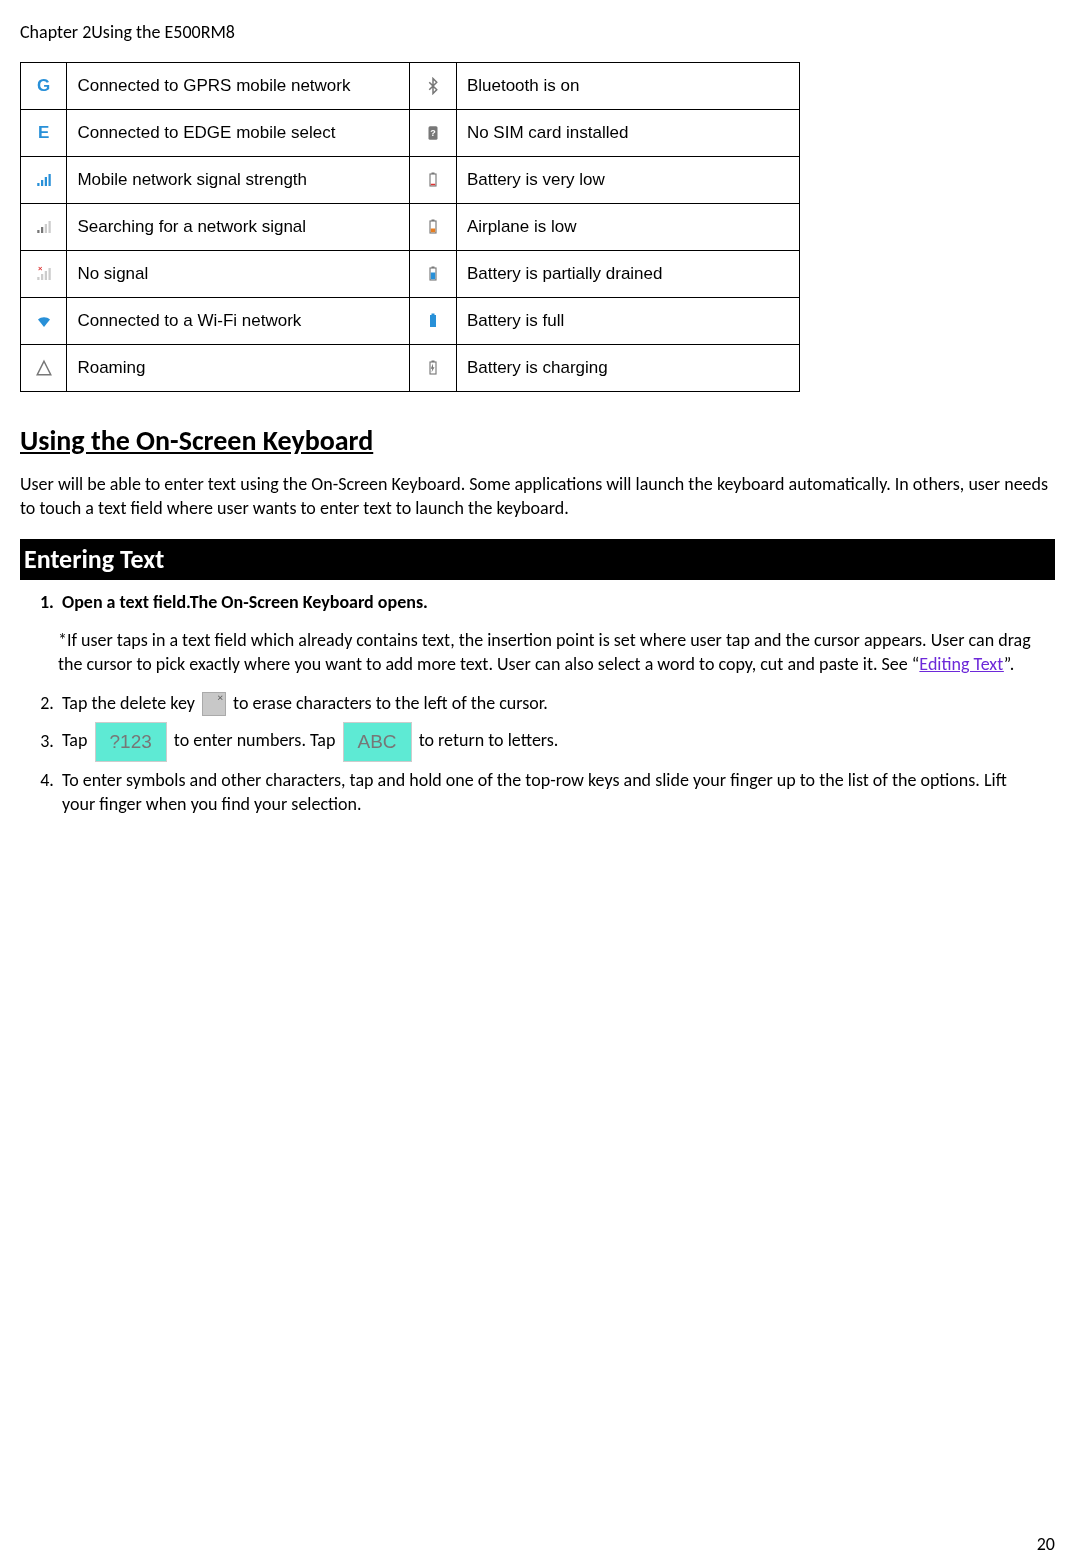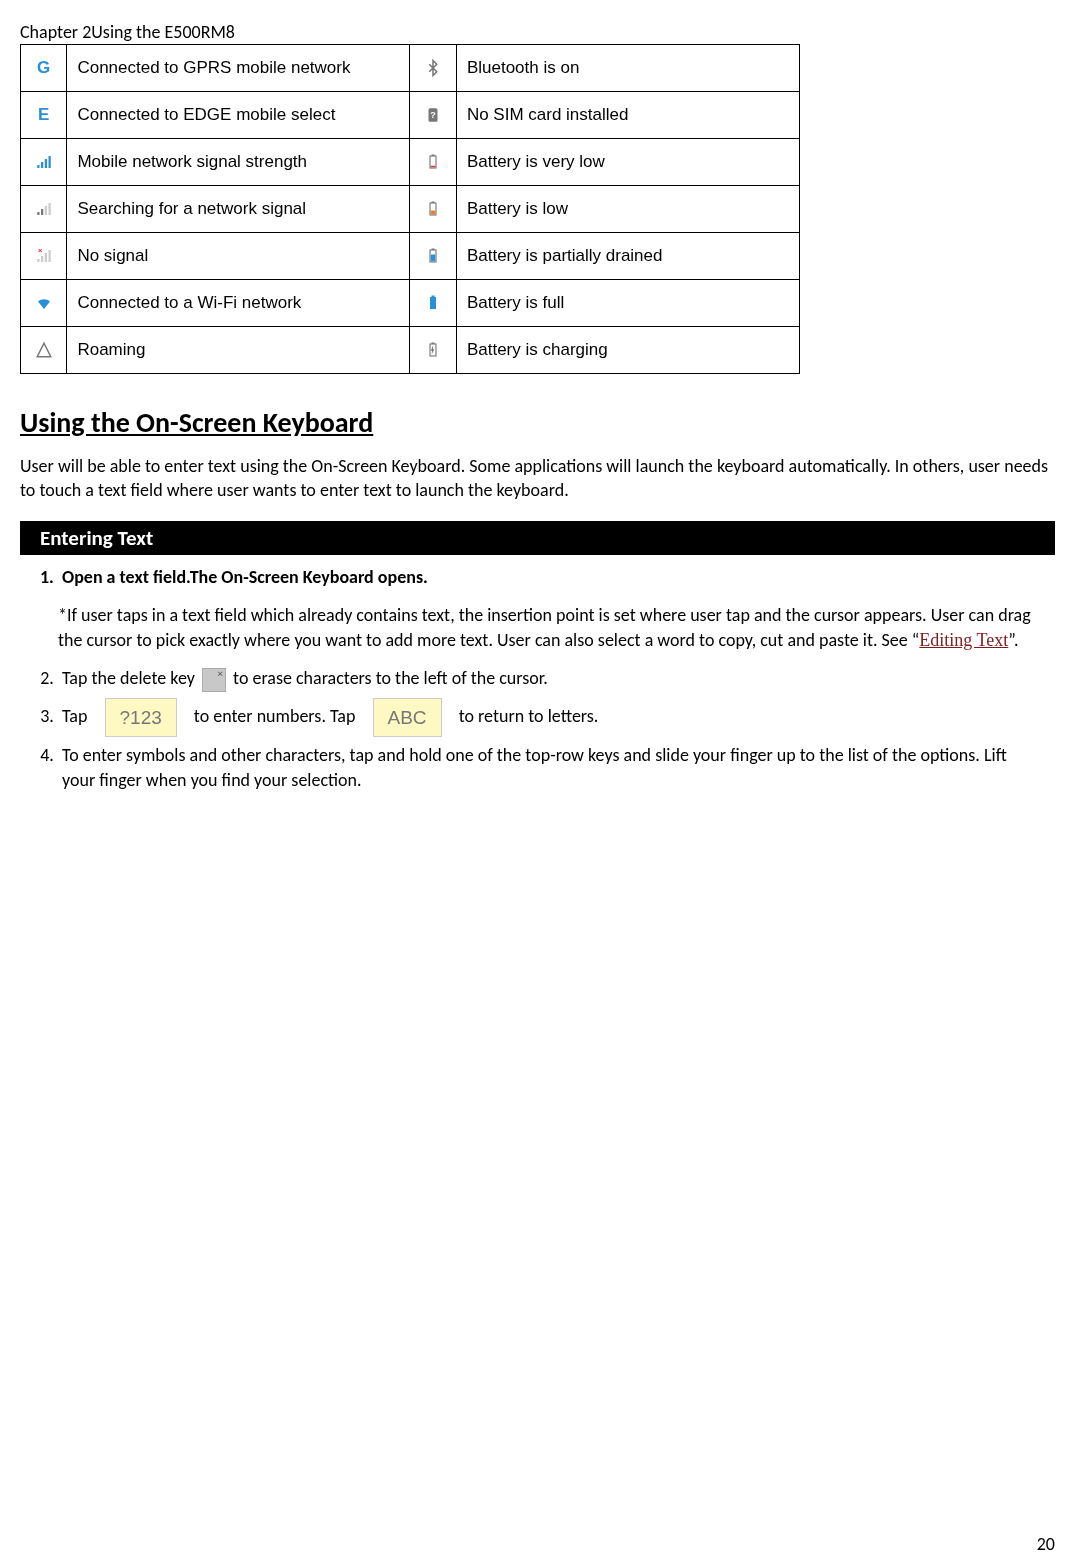--- a/index.html
+++ b/index.html
@@ -9,20 +9,21 @@
     font-size: 18px;
     line-height: 1.35;
     color: #000;
     width: 1075px;
     box-sizing: border-box;
     min-height: 1560px;
     position: relative;
   }
   .header-line {
     font-size: 18px;
+    margin-bottom: 18px;
   }
   table.icon-table {
     border-collapse: collapse;
     width: 780px;
     margin-bottom: 30px;
     table-layout: fixed;
   }
   table.icon-table td {
     border: 1px solid #000;
     padding: 8px 10px;
@@ -45,67 +46,67 @@
     text-decoration: underline;
     margin: 10px 0 12px 0;
   }
   p.body {
     margin: 6px 0 18px 0;
     font-size: 18px;
   }
   .subheader-bar {
     background: #000;
     color: #fff;
-    font-size: 21px;
+    font-size: 26px;
     font-weight: bold;
-    padding: 3px 20px;
+    padding: 3px 4px;
     margin: 0 0 10px 0;
   }
   ol.steps {
     margin: 0 0 0 28px;
     padding: 0 20px 0 10px;
     font-size: 18px;
   }
   ol.steps > li {
     margin-bottom: 6px;
     padding-left: 4px;
   }
   ol.steps > li.first-bold::marker { font-weight: bold; }
   .note-block {
     margin: 14px 0 14px 38px;
     padding-right: 20px;
     font-size: 18px;
   }
-  a.link { color: #7f1d1d; text-decoration: underline; font-family: Liberation Serif, serif; }
+  a.link { color: #6d28d9; text-decoration: underline; }
   .key-square {
     display: inline-block;
     width: 22px; height: 22px;
     background: #c8c8c8;
     border: 1px solid #aaa;
     vertical-align: middle;
     position: relative;
     margin: 0 3px;
   }
   .key-square::after {
     content: "×";
     position: absolute;
     top: -2px; right: 2px;
     font-size: 11px;
     color: #555;
   }
   .key-rect {
     display: inline-block;
     padding: 6px 14px;
-    background: #fef9c3;
+    background: #5eead4;
     border: 1px solid #ccc;
     font-family: Arial, sans-serif;
     font-size: 19px;
     color: #777;
     vertical-align: middle;
-    margin: 0 13px;
+    margin: 0 3px;
   }
   .page-num {
     position: absolute;
     bottom: 4px;
     right: 20px;
     font-size: 18px;
   }
   
   svg.ico { width: 18px; height: 18px; vertical-align: middle; }
 </style>
@@ -160,21 +161,21 @@
             <rect x="8" y="12" width="3" height="8" fill="#777"></rect>
             <rect x="13" y="8" width="3" height="12" fill="#ccc"></rect>
             <rect x="18" y="4" width="3" height="16" fill="#ccc"></rect>
           </svg></td>
         <td>Searching for a network signal</td>
         <td class="icon-cell"><svg class="ico" viewBox="0 0 24 24">
             <rect x="8" y="4" width="8" height="16" fill="none" stroke="#777" stroke-width="1.5"></rect>
             <rect x="10" y="2" width="4" height="2" fill="#777"></rect>
             <rect x="9" y="14" width="6" height="5" fill="#e67e22"></rect>
           </svg></td>
-        <td>Battery is low</td>
+        <td>Airplane is low</td>
       </tr>
       <tr>
         <td class="icon-cell"><svg class="ico" viewBox="0 0 24 24">
             <rect x="3" y="16" width="3" height="4" fill="#ccc"></rect>
             <rect x="8" y="12" width="3" height="8" fill="#ccc"></rect>
             <rect x="13" y="8" width="3" height="12" fill="#ccc"></rect>
             <rect x="18" y="4" width="3" height="16" fill="#ccc"></rect>
             <text x="4" y="8" font-size="10" fill="#d33">×</text>
           </svg></td>
         <td>No signal</td>

